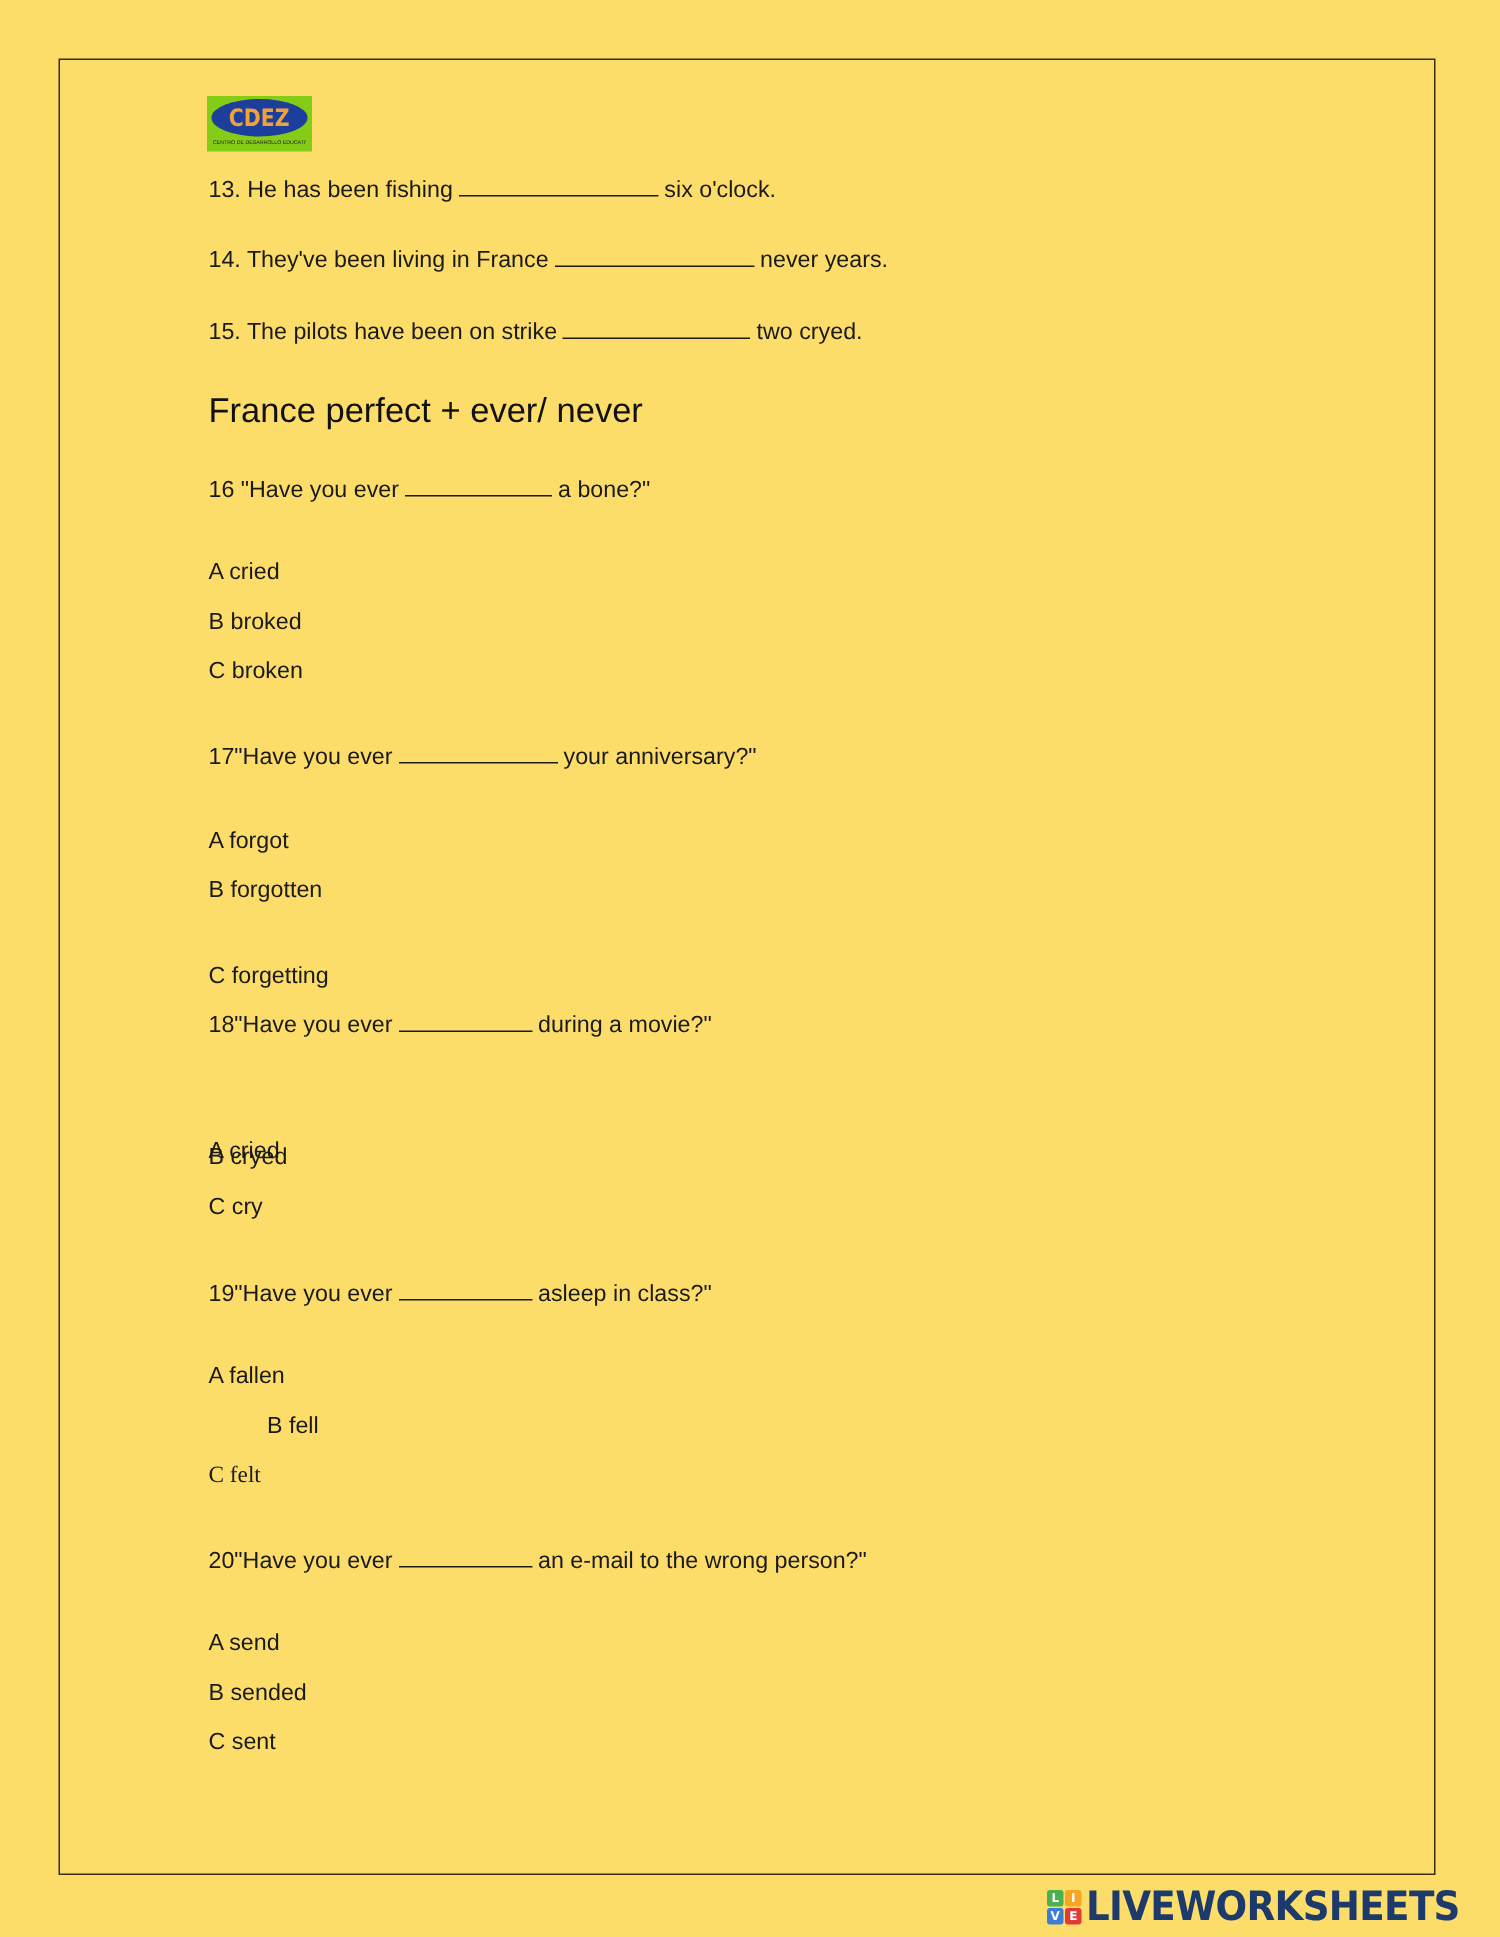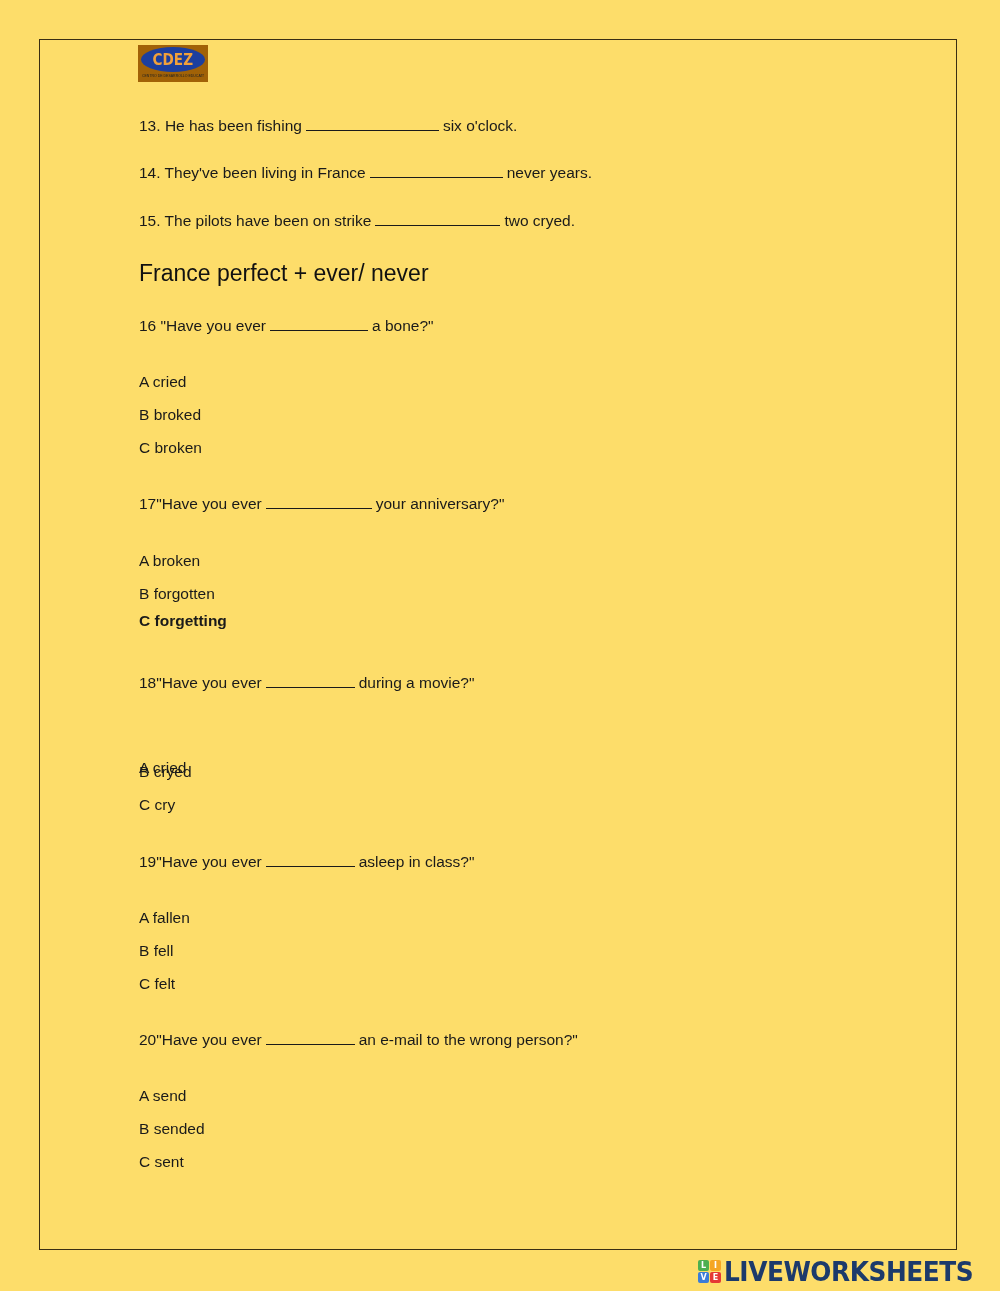--- a/index.html
+++ b/index.html
@@ -13,23 +13,23 @@
     }
     .page-frame {
       position: absolute;
       left: 39px; top: 39px;
       width: 918px; height: 1211px;
       border: 1px solid #3a2e12;
       box-sizing: border-box;
     }
     .logo {
       position: absolute;
-      left: 138px; top: 45px;
+      left: 138px; top: 64px;
       width: 70px; height: 37px;
-      background: #a16207;
+      background: #84cc16;
     }
     .logo-oval {
       position: absolute;
       left: 3px; top: 2px;
       width: 64px; height: 25px;
       border-radius: 50%;
       background: #1c3f9e;
       display: flex; align-items: center; justify-content: center;
     }
     .logo-text {
@@ -136,37 +136,37 @@
 <div class="line" style="top:317px;">
   <span>16 "Have you ever</span><span class="blank" style="width:98px;"></span><span>a bone?"</span>
 </div>
 <div class="line" style="top:373px;">A cried</div>
 <div class="line" style="top:406px;">B broked</div>
 <div class="line" style="top:439px;">C broken</div>
 
 <div class="line" style="top:495px;">
   <span>17"Have you ever</span><span class="blank" style="width:106px;"></span><span>your anniversary?"</span>
 </div>
-<div class="line" style="top:552px;">A broken</div>
+<div class="line" style="top:552px;">A forgot</div>
 <div class="line" style="top:585px;">B forgotten</div>
-<div class="line" style="top:612px;font-weight:bold;">C forgetting</div>
+<div class="line" style="top:642px;">C forgetting</div>
 
 <div class="line" style="top:674px;">
   <span>18"Have you ever</span><span class="blank" style="width:89px;"></span><span>during a movie?"</span>
 </div>
 <div class="line" style="top:731px;margin-top:28px;">A cried</div>
 <div class="line" style="top:763px;">B cryed</div>
 <div class="line" style="top:796px;">C cry</div>
 
 <div class="line" style="top:853px;">
   <span>19"Have you ever</span><span class="blank" style="width:89px;"></span><span>asleep in class?"</span>
 </div>
 <div class="line" style="top:909px;">A fallen</div>
-<div class="line" style="top:942px;">B fell</div>
-<div class="line" style="top:975px;">C felt</div>
+<div class="line" style="top:942px;margin-left:39px;">B fell</div>
+<div class="line" style="top:975px;font-family:Liberation Serif, serif;">C felt</div>
 
 <div class="line" style="top:1031px;">
   <span>20"Have you ever</span><span class="blank" style="width:89px;"></span><span>an e-mail to the wrong person?"</span>
 </div>
 <div class="line" style="top:1087px;">A send</div>
 <div class="line" style="top:1120px;">B sended</div>
 <div class="line" style="top:1153px;">C sent</div>
 
 <div class="brand">
   <div class="brand-grid">

